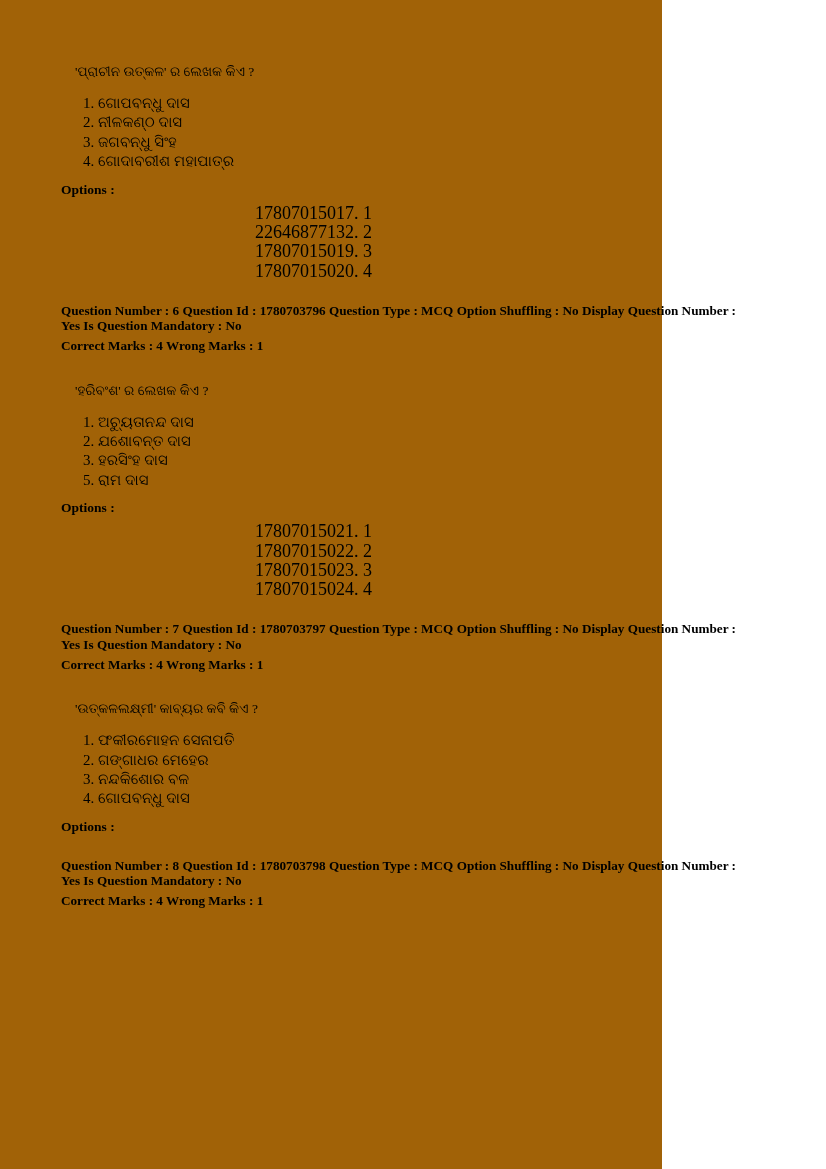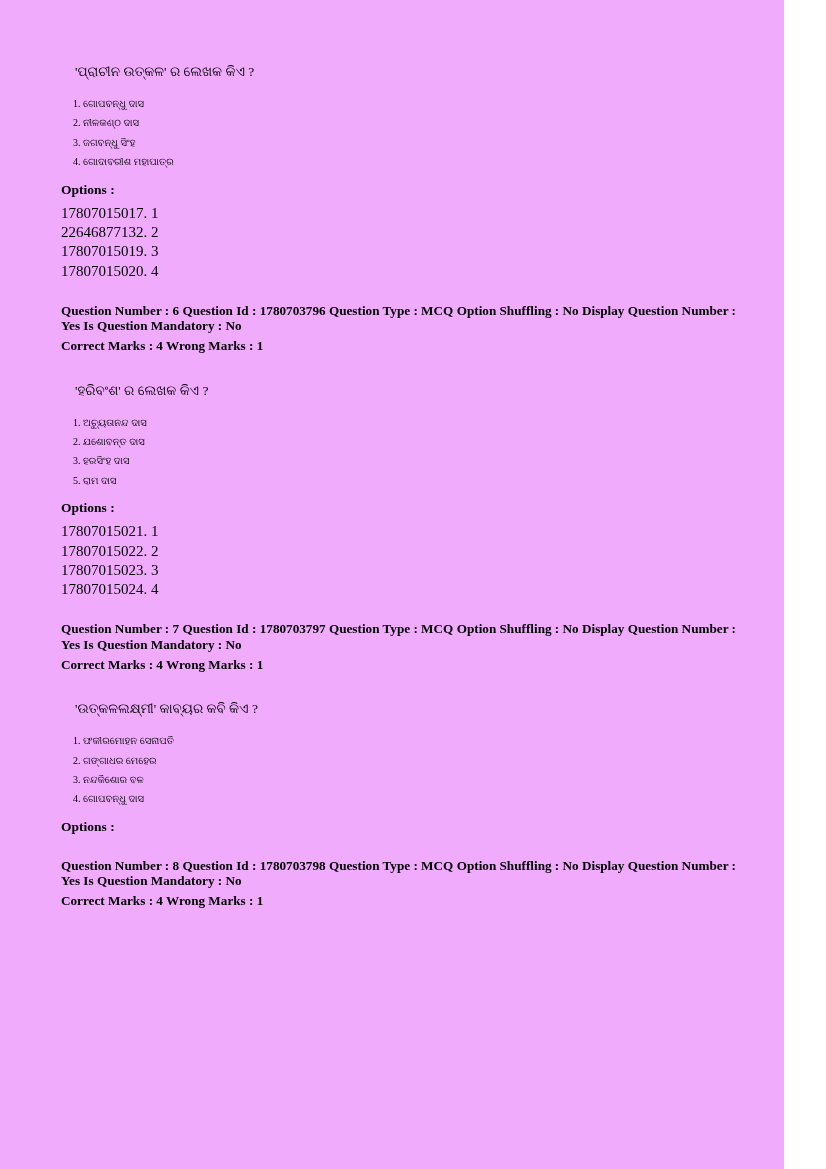--- a/index.html
+++ b/index.html
@@ -10,47 +10,48 @@
   body {
     width: 826px;
     height: 1169px;
     overflow: hidden;
     font-family: "Liberation Serif", serif;
     color: #000000;
     -webkit-font-smoothing: antialiased;
   }
   .page {
     box-sizing: border-box;
-    width: 784px;
+    width: 662px;
     height: 1169px;
     padding: 62px 96px 0 61px;
-    background: #f0abfc;
+    background: #a16207;
   }
   .qblock { margin: 0; }
   .qblock + .qblock { margin-top: 27px; }
   .qtext {
     margin: 0 0 13px 14px;
     font-size: 13.5px;
     line-height: 19px;
   }
   .choices { margin: 0; }
   .choice {
-    margin-left: 12px;
-    font-size: 10px;
+    margin-left: 22px;
+    font-size: 15px;
     line-height: 19.4px;
   }
   .options-label {
     margin: 8px 0 5px 0;
     font-weight: 700;
     font-size: 13.5px;
     line-height: 19px;
   }
   .id-line {
-    font-size: 15px;
+    font-size: 18px;
     line-height: 19.3px;
+    text-align: center;
   }
   .meta-block {
     margin-top: 22px;
     width: 692px;
   }
   .meta {
     margin: 0;
     font-weight: 700;
     font-size: 13.2px;
     line-height: 15.6px;

